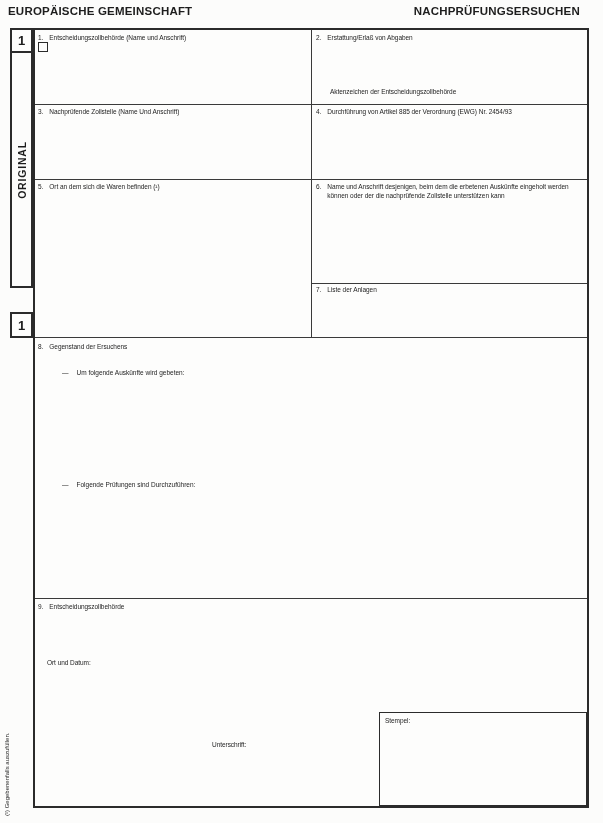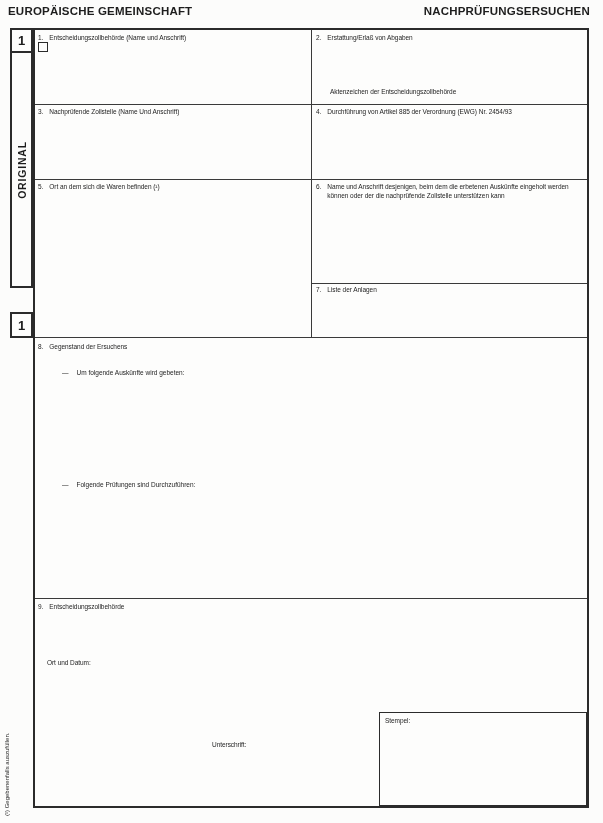--- a/index.html
+++ b/index.html
@@ -5,21 +5,21 @@
   html,body{margin:0;padding:0;}
   body{
     width:603px;height:823px;position:relative;
     background:#fcfcfb;color:#1d1d1d;
     font-family:"Liberation Sans", sans-serif;
     overflow:hidden;
   }
   
   .hdr{position:absolute;top:5px;font-weight:bold;font-size:11.5px;letter-spacing:.2px;white-space:nowrap;}
   .hdr.left{left:8px;}
-  .hdr.right{right:13px;text-align:right;}
+  .hdr.right{right:23px;text-align:right;}
   
   .strip{position:absolute;left:10px;top:28px;width:23px;height:310px;}
   .numbox{
     position:absolute;left:0;width:23px;box-sizing:border-box;
     border:2px solid #2b2b2b;background:#fdfdfc;
     display:flex;align-items:center;justify-content:center;
     font-weight:bold;font-size:13px;
   }
   .numbox.top{top:0;height:25px;}
   .numbox.bottom{top:284px;height:26px;}

